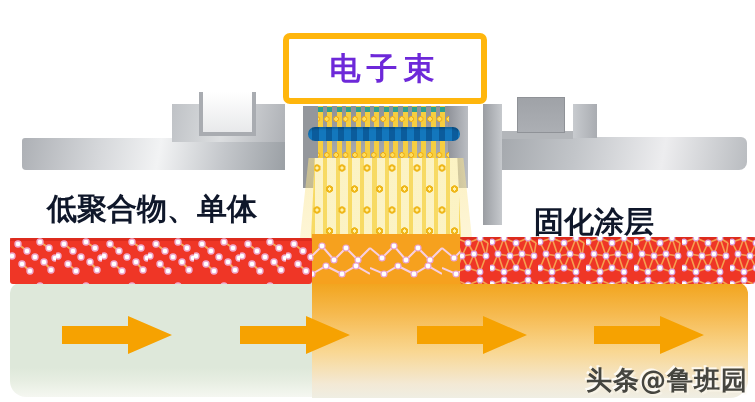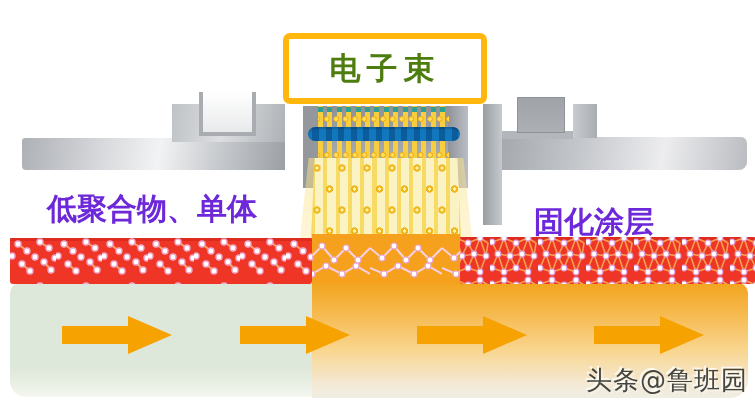--- a/index.html
+++ b/index.html
@@ -69,30 +69,30 @@
       radial-gradient(circle,#fff2a8 0 1.6px,#efb71a 1.6px 3.4px,rgba(0,0,0,0) 4px),
       repeating-linear-gradient(90deg,rgba(247,216,92,.92) 0 4px,rgba(253,244,199,.35) 4px 12.3px);
     background-size:25px 42px,25px 42px,auto;
     background-position:6px 10px,18.5px 31px,0 0;
     clip-path:polygon(2.5% 0,97.5% 0,100% 100%,0 100%);}
 
   
   #beam-box{left:283px;top:33px;width:204px;height:71px;box-sizing:border-box;
     background:#ffffff;border:6px solid #ffb60d;border-radius:7px;
     display:flex;align-items:center;justify-content:center;}
-  #beam-box-label{font-size:31px;color:#4d7c0f;font-weight:600;letter-spacing:6px;}
+  #beam-box-label{font-size:31px;color:#6d28d9;font-weight:600;letter-spacing:6px;}
 
   
   #coating-band{left:10px;top:234px;width:745px;height:50px;}
 
   
-  .diagram-label{color:#6d28d9;font-size:30px;font-weight:600;white-space:nowrap;font-family:Liberation Mono, monospace;}
+  .diagram-label{color:#0f172a;font-size:30px;font-weight:600;white-space:nowrap;font-family:Liberation Mono, monospace;}
   #label-left{left:47px;top:189px;}
   #label-right{left:534px;top:202px;}
-  #watermark{right:7px;top:363px;font-size:26px;font-weight:normal;color:#45453f;
+  #watermark{right:7px;top:363px;font-size:26px;font-weight:bold;color:#45453f;
     text-shadow:-2px -2px 0 rgba(255,255,255,.8),2px 2px 1px rgba(252,248,238,.6);
     letter-spacing:1px;}
 </style>
 </head>
 <body>
 
 <div id="stage">
 
   <div class="abs" id="substrate-left"></div>
   <div class="abs" id="substrate-right"></div>

